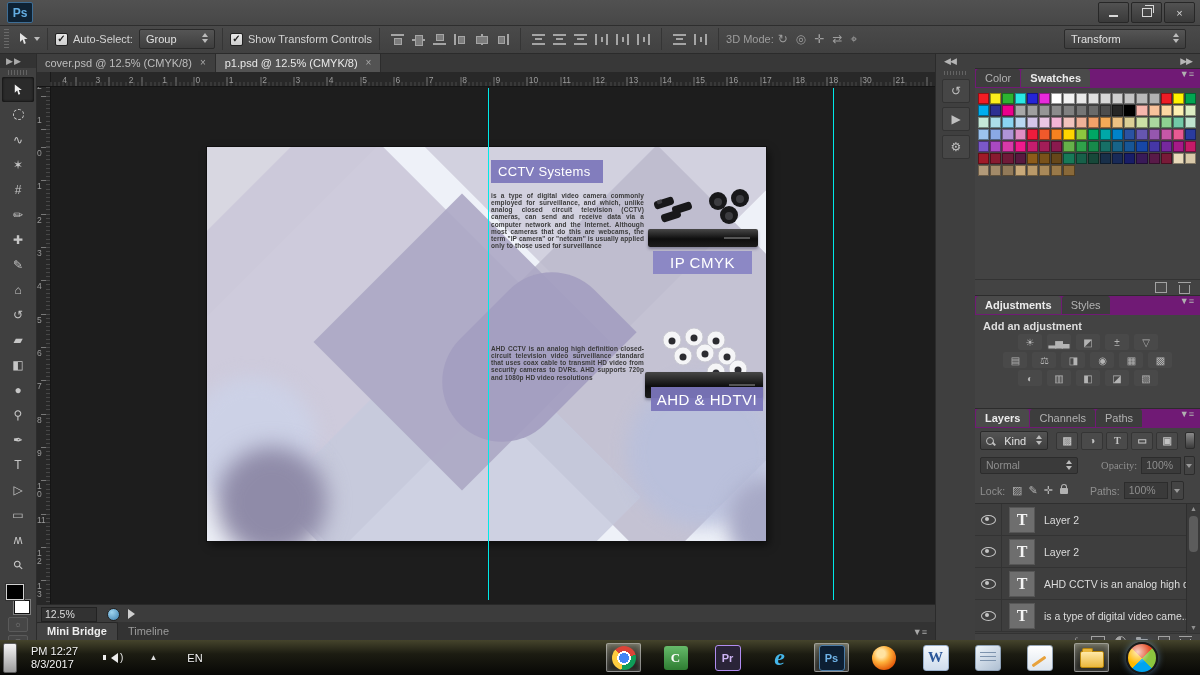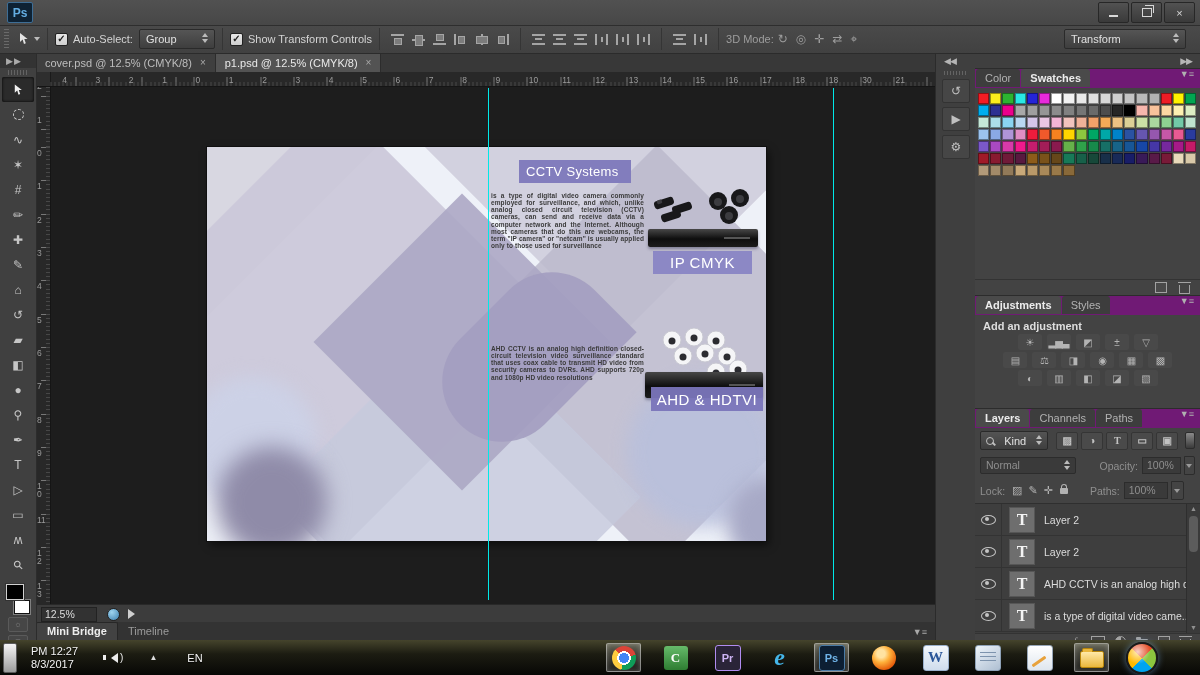--- a/index.html
+++ b/index.html
@@ -84,21 +84,21 @@
   .d3{width:210px;height:210px;left:150px;top:90px;background:#aca7c4;opacity:.9;transform:rotate(45deg);}
   .d4{width:300px;height:300px;left:260px;top:-170px;background:#d2d1df;transform:rotate(45deg);}
   .d5{width:300px;height:300px;left:300px;top:60px;background:#bcbacd;opacity:.85;transform:rotate(45deg);}
   .d6{width:260px;height:260px;left:120px;top:220px;background:#c6c9dc;opacity:.8;transform:rotate(45deg);}
   .pillshape{width:120px;height:190px;left:260px;top:115px;background:#a39dc0;opacity:.9;border-radius:60px 0 60px 60px;transform:rotate(45deg);}
   .blob{border-radius:50%;}
   .c1{width:130px;height:130px;left:-20px;top:230px;background:#ccd1e6;filter:blur(9px);}
   .c2{width:110px;height:110px;left:10px;top:300px;background:#8f8ba8;filter:blur(11px);}
   .c3{width:150px;height:150px;left:420px;top:230px;background:#b9c0dc;filter:blur(9px);opacity:.9;}
   .c4{width:90px;height:90px;left:520px;top:330px;background:#a7a9c6;filter:blur(9px);}
-  .cv-title{position:absolute;left:284px;top:13px;width:112px;height:23px;background:#827dbd;color:#fff;font-size:13px;line-height:23px;padding-left:7px;box-sizing:border-box;letter-spacing:.3px;margin-left:28px;}
+  .cv-title{position:absolute;left:284px;top:13px;width:112px;height:23px;background:#827dbd;color:#fff;font-size:13px;line-height:23px;padding-left:7px;box-sizing:border-box;letter-spacing:.3px;}
   .cv-p{position:absolute;font-size:6.5px;line-height:7.15px;color:#3a3a3a;text-align:justify;font-weight:bold;letter-spacing:.1px;}
   .cv-p1{left:284px;top:45px;width:153px;height:98px;}
   .cv-p2{left:284px;top:198px;width:153px;height:66px;}
   .cv-label{position:absolute;background:rgba(136,131,196,.93);color:#fff;display:flex;align-items:center;justify-content:center;font-size:15px;letter-spacing:.5px;z-index:3;}
   .lab1{left:446px;top:104px;width:99px;height:23px;}
   .lab2{left:444px;top:240px;width:112px;height:24px;background:rgba(122,117,186,.95);}
   .dvr{position:absolute;background:linear-gradient(#474747,#0e0e0e 55%,#1c1c1c);border-radius:2px;box-shadow:0 2px 3px rgba(40,40,70,.4);z-index:2;}
   .dvr::after{content:'';position:absolute;right:8px;top:45%;width:26px;height:2px;background:#555;}
   .dvr1{left:441px;top:82px;width:110px;height:18px;}
   .dvr2{left:438px;top:225px;width:118px;height:26px;}
@@ -751,21 +751,21 @@
         <span class="ltoggle"></span>
       </div>
       <div class="lrow">
         <div class="selbox">
           <span>Normal</span>
           <span class="spin">
               <i class="u"></i>
               <i class="d"></i>
             </span>
         </div>
-        <span class="dimlab" style="margin-left:19px;">Opacity:</span>
+        <span class="dimlab" style="margin-left:19px;font-family:Liberation Serif, serif;">Opacity:</span>
         <span class="valbox">100%</span>
         <span class="vspin">
             <i></i>
           </span>
       </div>
       <div class="lrow">
         <span class="dimlab">Lock:</span>
         <span id="lock-icons" style="display:flex;align-items:center;">
             <span class="lockico">▨</span>
             <span class="lockico">✎</span>

